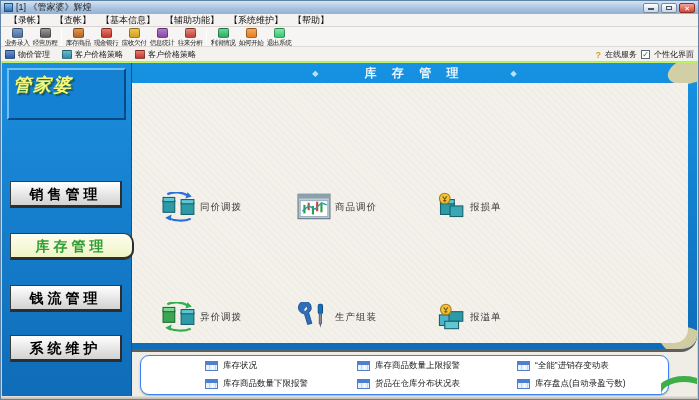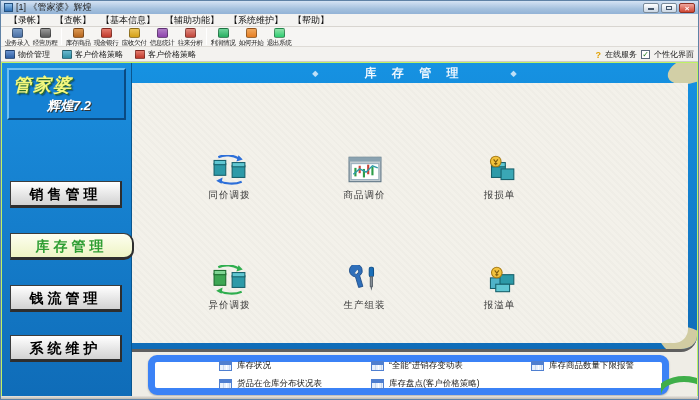--- a/index.html
+++ b/index.html
@@ -55,27 +55,27 @@
   .swirl { position:absolute; background:#e7d6a0; border-radius:50%; opacity:.9; }
   .swirl.top { right:-18px; top:-6px; width:48px; height:26px; transform:rotate(-18deg); }
   .swirl.bottom { right:-14px; bottom:-8px; width:52px; height:30px; transform:rotate(15deg); }
   .panel-header { position:absolute; left:0; top:0; right:0; height:20px; display:flex; align-items:center; justify-content:center; gap:46px; color:#eaf5fe; font-size:12px; font-weight:bold; letter-spacing:6px; }
   .diamond { font-size:8px; color:#bfe0f7; letter-spacing:0; }
   .white-area { position:absolute; left:0; top:20px; right:9px; bottom:6px; border-radius:0 0 14px 0;
                 background:#f3f1ea;
                 background-image:repeating-linear-gradient(45deg, rgba(0,0,0,.015) 0 2px, transparent 2px 5px); }
 
   .modules { position:absolute; left:30px; top:66px; display:grid; grid-template-columns:135px 135px 135px; grid-auto-rows:110px; }
-  .module { display:flex; flex-direction:column; align-items:center; justify-content:flex-start; gap:4px; cursor:pointer; padding-top:6px; }
+  .module { display:flex; flex-direction:row; align-items:center; justify-content:flex-start; gap:4px; cursor:pointer; padding-top:6px; }
   .module svg { width:34px; height:30px; }
   .module-label { font-size:9.5px; color:#3a3a3a; letter-spacing:1px; }
 
   
-  .reports { position:absolute; left:138px; right:28px; top:353px; height:40px; background:#ffffff; border:7px solid #3b82f6; border-radius:9px;
-             box-shadow:0 1px 2px rgba(0,0,0,.25); display:grid; grid-template-columns:152px 160px 1fr; grid-auto-rows:16px; align-content:center; row-gap:2px; padding-left:64px;margin-left:8px; }
+  .reports { position:absolute; left:138px; right:28px; top:353px; height:40px; background:#ffffff; border:1px solid #3b82f6; border-radius:9px;
+             box-shadow:0 1px 2px rgba(0,0,0,.25); display:grid; grid-template-columns:152px 160px 1fr; grid-auto-rows:16px; align-content:center; row-gap:2px; padding-left:64px; }
   .report { display:flex; align-items:center; gap:5px; cursor:pointer; }
   .tbl-icon { width:13px; height:10px; border:1px solid #4f7fd0; background:linear-gradient(180deg,#4f7fd0 0 3px,#e9f1fc 3px); position:relative; flex:0 0 auto; }
   .tbl-icon::after { content:""; position:absolute; left:6px; top:3px; bottom:0; width:1px; background:#ffffff; box-shadow:3px 0 0 #c8d8f0, -3px 0 0 #c8d8f0; }
   .report-label { font-size:8.5px; color:#1a1a1a; white-space:nowrap; }
 
   .swoosh { position:absolute; right:0; bottom:0; width:36px; height:20px; overflow:hidden; }
   .swoosh i { position:absolute; right:-16px; bottom:-18px; width:58px; height:38px; border-radius:50%; border:6px solid #3fae49; display:block; }
 
   .frame-bottom { position:absolute; left:0; right:0; bottom:0; height:3px; background:linear-gradient(#e8e5df,#bdb9b1); }
 </style>
@@ -173,21 +173,20 @@
       <span class="chk">✓</span>
       <span>个性化界面</span>
     </span>
   </div>
 
   <div class="content">
 
     <div class="sidebar">
       <div class="logo">
         <div class="logo-top">管家婆</div>
-        <div class="logo-bottom">辉煌7.2</div>
       </div>
       <div class="sb-btn" style="top:118px">销售管理</div>
       <div class="sb-btn active" style="top:170px">库存管理</div>
       <div class="sb-btn" style="top:222px">钱流管理</div>
       <div class="sb-btn" style="top:272px">系统维护</div>
     </div>
 
     <div class="main">
       <div class="blue-panel">
         <span class="swirl top"></span>
@@ -279,33 +278,37 @@
         </div>
       </div>
 
       <div class="reports" style="position:absolute; left:8px; right:28px; top:292px; height:40px;">
         <span class="report">
           <span class="tbl-icon"></span>
           <span class="report-label">库存状况</span>
         </span>
         <span class="report">
           <span class="tbl-icon"></span>
+          <span class="report-label">库存商品数量上限报警</span>
+        </span>
+        <span class="report">
+          <span class="tbl-icon"></span>
           <span class="report-label">“全能”进销存变动表</span>
         </span>
         <span class="report">
           <span class="tbl-icon"></span>
           <span class="report-label">库存商品数量下限报警</span>
         </span>
         <span class="report">
           <span class="tbl-icon"></span>
           <span class="report-label">货品在仓库分布状况表</span>
         </span>
         <span class="report">
           <span class="tbl-icon"></span>
-          <span class="report-label">库存盘点(客户价格策略)</span>
+          <span class="report-label">库存盘点(自动录盈亏数)</span>
         </span>
       </div>
 
       <div class="swoosh">
           <i></i>
         </div>
     </div>
   </div>
 
   <div class="frame-bottom"></div>

